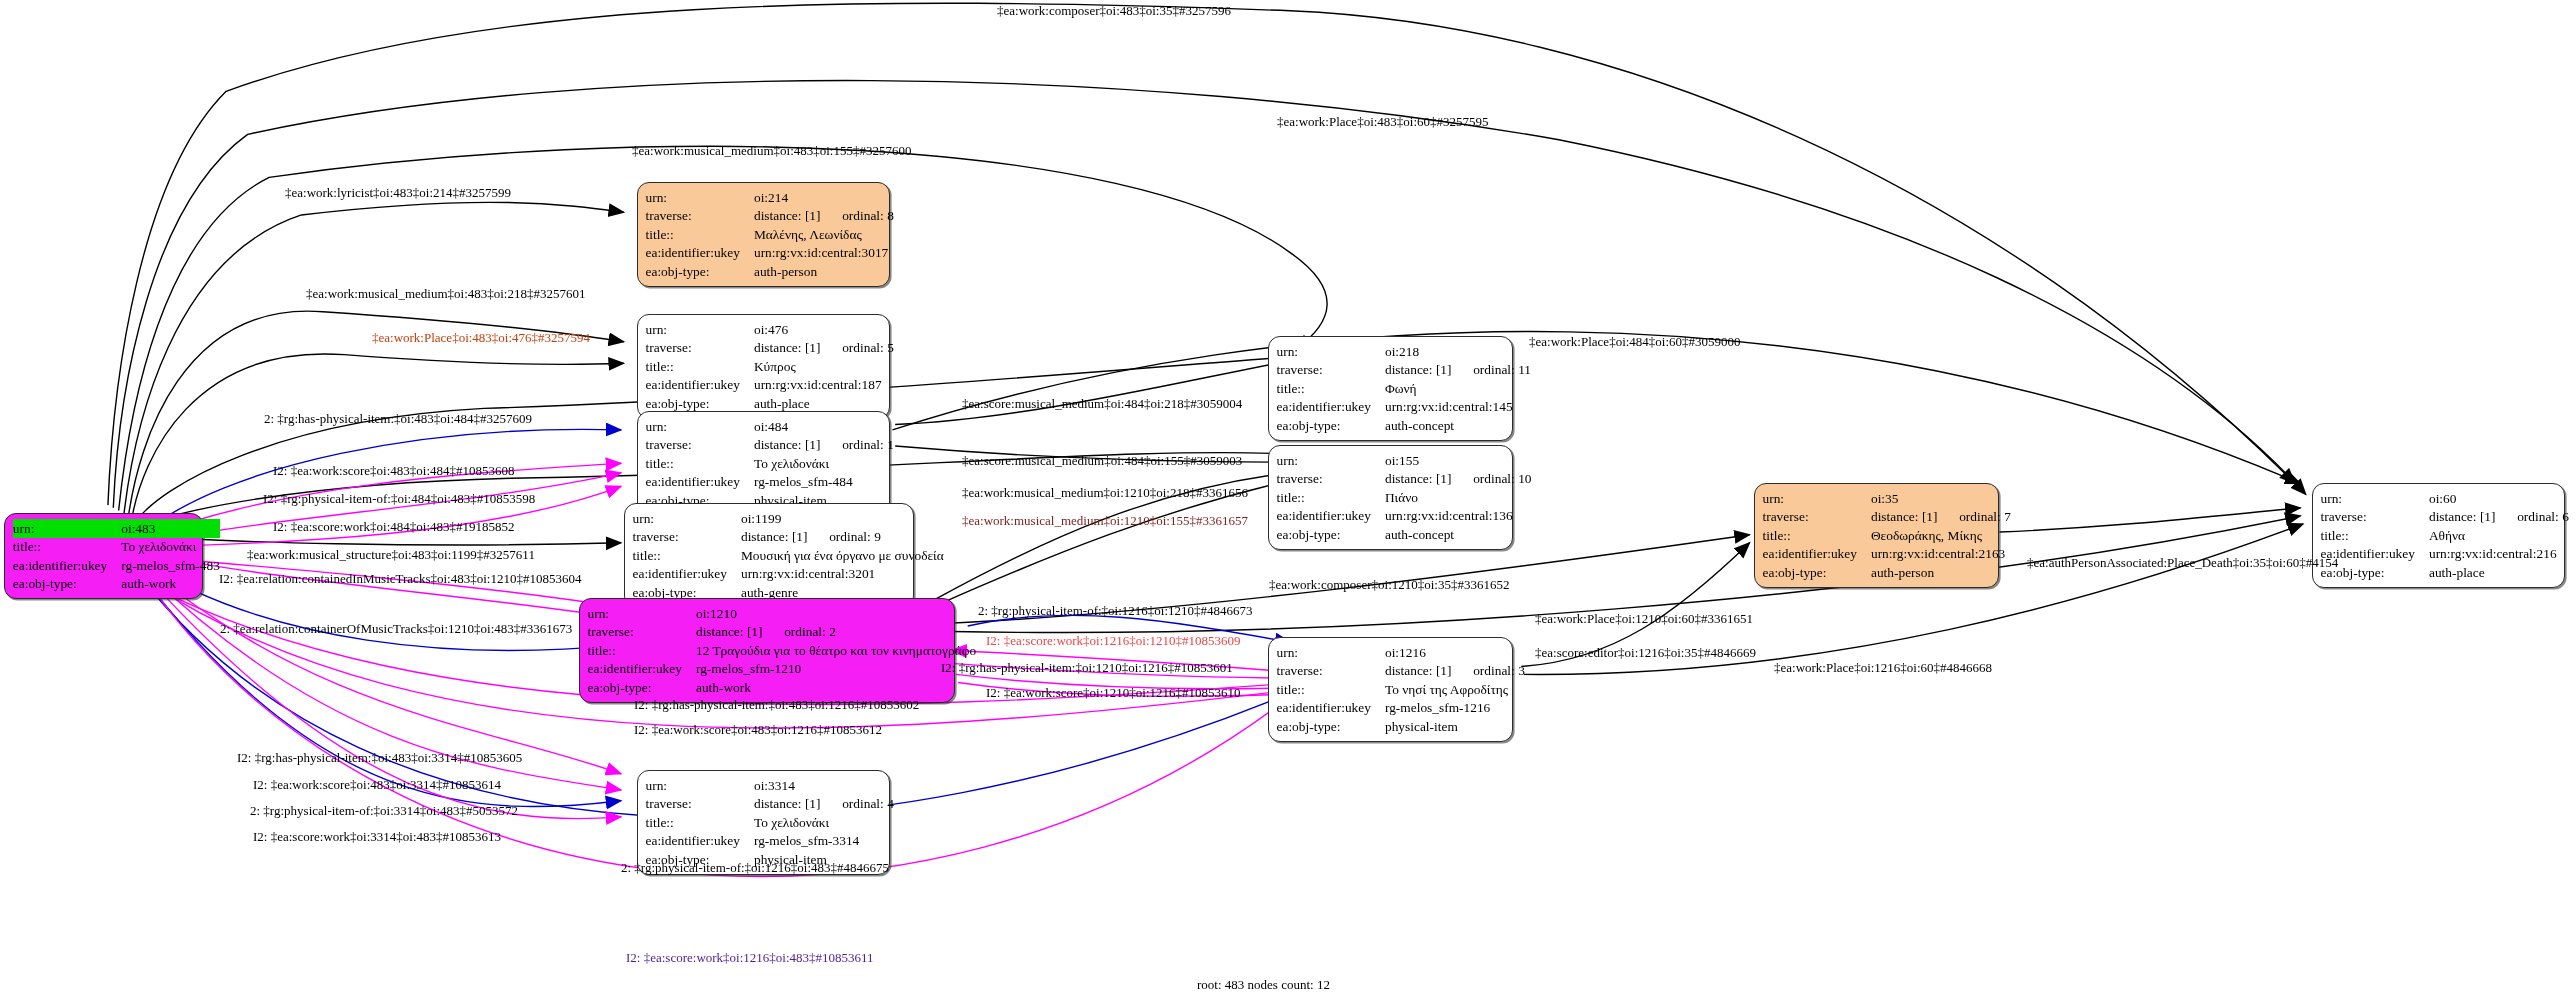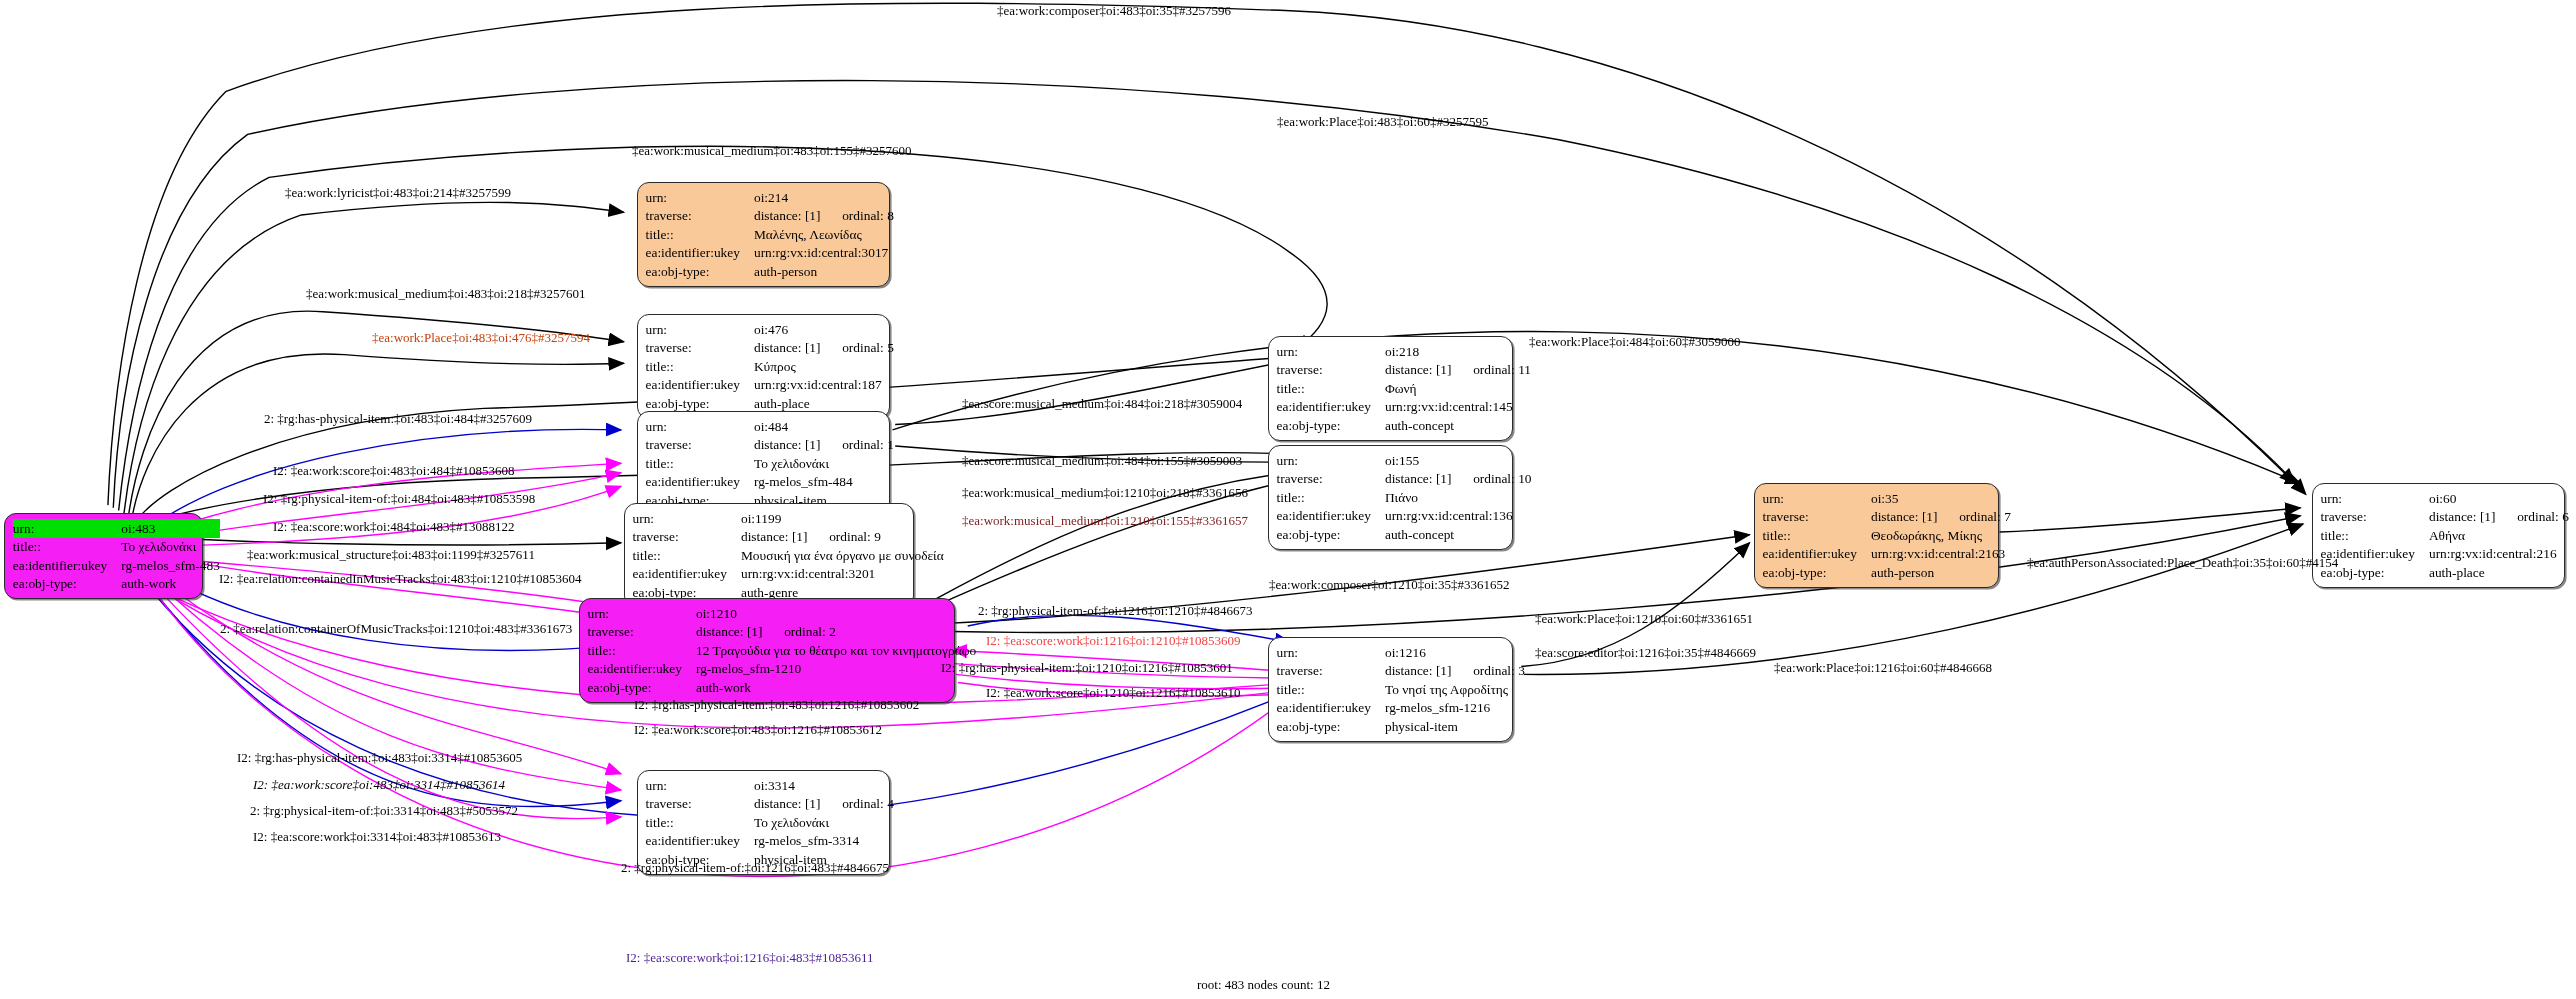--- a/index.html
+++ b/index.html
@@ -460,38 +460,38 @@
       <div class="elabel" style="left: 285px; top: 185px; color: rgb(0, 0, 0);">‡ea:work:lyricist‡oi:483‡oi:214‡#3257599</div>
       <div class="elabel" style="left: 306px; top: 286px; color: rgb(0, 0, 0);">‡ea:work:musical_medium‡oi:483‡oi:218‡#3257601</div>
       <div class="elabel" style="left: 328px; top: 330px; color: #c2410c; margin-left: 44px;">‡ea:work:Place‡oi:483‡oi:476‡#3257594</div>
       <div class="elabel" style="left: 1529px; top: 334px; color: rgb(0, 0, 0);">‡ea:work:Place‡oi:484‡oi:60‡#3059000</div>
       <div class="elabel" style="left: 264px; top: 411px; color: rgb(0, 0, 0);">2: ‡rg:has-physical-item:‡oi:483‡oi:484‡#3257609</div>
       <div class="elabel" style="left: 962px; top: 396px; color: rgb(0, 0, 0);">‡ea:score:musical_medium‡oi:484‡oi:218‡#3059004</div>
       <div class="elabel" style="left: 273px; top: 463px; color: rgb(0, 0, 0);">I2: ‡ea:work:score‡oi:483‡oi:484‡#10853608</div>
       <div class="elabel" style="left: 962px; top: 453px; color: rgb(0, 0, 0);">‡ea:score:musical_medium‡oi:484‡oi:155‡#3059003</div>
       <div class="elabel" style="left: 263px; top: 491px; color: rgb(0, 0, 0);">I2: ‡rg:physical-item-of:‡oi:484‡oi:483‡#10853598</div>
       <div class="elabel" style="left: 962px; top: 485px; color: rgb(0, 0, 0);">‡ea:work:musical_medium‡oi:1210‡oi:218‡#3361656</div>
-      <div class="elabel" style="left: 273px; top: 519px; color: rgb(0, 0, 0);">I2: ‡ea:score:work‡oi:484‡oi:483‡#13088122</div>
+      <div class="elabel" style="left: 273px; top: 519px; color: rgb(0, 0, 0);">I2: ‡ea:score:work‡oi:484‡oi:483‡#19185852</div>
       <div class="elabel" style="left: 962px; top: 513px; color: #7f1d1d;">‡ea:work:musical_medium‡oi:1210‡oi:155‡#3361657</div>
       <div class="elabel" style="left: 247px; top: 547px; color: rgb(0, 0, 0);">‡ea:work:musical_structure‡oi:483‡oi:1199‡#3257611</div>
       <div class="elabel" style="left: 1269px; top: 577px; color: rgb(0, 0, 0);">‡ea:work:composer‡oi:1210‡oi:35‡#3361652</div>
       <div class="elabel" style="left: 219px; top: 571px; color: rgb(0, 0, 0);">I2: ‡ea:relation:containedInMusicTracks‡oi:483‡oi:1210‡#10853604</div>
       <div class="elabel" style="left: 2027px; top: 555px; color: rgb(0, 0, 0);">‡ea:authPersonAssociated:Place_Death‡oi:35‡oi:60‡#4154</div>
       <div class="elabel" style="left: 978px; top: 603px; color: rgb(0, 0, 0);">2: ‡rg:physical-item-of:‡oi:1216‡oi:1210‡#4846673</div>
       <div class="elabel" style="left: 220px; top: 621px; color: rgb(0, 0, 0);">2: ‡ea:relation:containerOfMusicTracks‡oi:1210‡oi:483‡#3361673</div>
       <div class="elabel" style="left: 986px; top: 633px; color: #ef4444;">I2: ‡ea:score:work‡oi:1216‡oi:1210‡#10853609</div>
       <div class="elabel" style="left: 1535px; top: 611px; color: rgb(0, 0, 0);">‡ea:work:Place‡oi:1210‡oi:60‡#3361651</div>
       <div class="elabel" style="left: 1535px; top: 645px; color: rgb(0, 0, 0);">‡ea:score:editor‡oi:1216‡oi:35‡#4846669</div>
       <div class="elabel" style="left: 941px; top: 660px; color: rgb(0, 0, 0);">I2: ‡rg:has-physical-item:‡oi:1210‡oi:1216‡#10853601</div>
       <div class="elabel" style="left: 986px; top: 685px; color: rgb(0, 0, 0);">I2: ‡ea:work:score‡oi:1210‡oi:1216‡#10853610</div>
       <div class="elabel" style="left: 1774px; top: 660px; color: rgb(0, 0, 0);">‡ea:work:Place‡oi:1216‡oi:60‡#4846668</div>
       <div class="elabel" style="left: 634px; top: 697px; color: rgb(0, 0, 0);">I2: ‡rg:has-physical-item:‡oi:483‡oi:1216‡#10853602</div>
       <div class="elabel" style="left: 634px; top: 722px; color: rgb(0, 0, 0);">I2: ‡ea:work:score‡oi:483‡oi:1216‡#10853612</div>
       <div class="elabel" style="left: 237px; top: 750px; color: rgb(0, 0, 0);">I2: ‡rg:has-physical-item:‡oi:483‡oi:3314‡#10853605</div>
-      <div class="elabel" style="left: 253px; top: 777px; color: rgb(0, 0, 0); font-style: italic;">I2: ‡ea:work:score‡oi:483‡oi:3314‡#10853614</div>
+      <div class="elabel" style="left: 253px; top: 777px; color: rgb(0, 0, 0);">I2: ‡ea:work:score‡oi:483‡oi:3314‡#10853614</div>
       <div class="elabel" style="left: 250px; top: 803px; color: rgb(0, 0, 0);">2: ‡rg:physical-item-of:‡oi:3314‡oi:483‡#5053572</div>
       <div class="elabel" style="left: 253px; top: 829px; color: rgb(0, 0, 0);">I2: ‡ea:score:work‡oi:3314‡oi:483‡#10853613</div>
       <div class="elabel" style="left: 621px; top: 860px; color: rgb(0, 0, 0);">2: ‡rg:physical-item-of:‡oi:1216‡oi:483‡#4846675</div>
       <div class="elabel" style="left: 626px; top: 950px; color: #4c1d95;">I2: ‡ea:score:work‡oi:1216‡oi:483‡#10853611</div>
     </div>
 
   <div class="footer" style="left:1197px; top:977px;">root: 483 nodes count: 12</div>
 
 </div>
 

